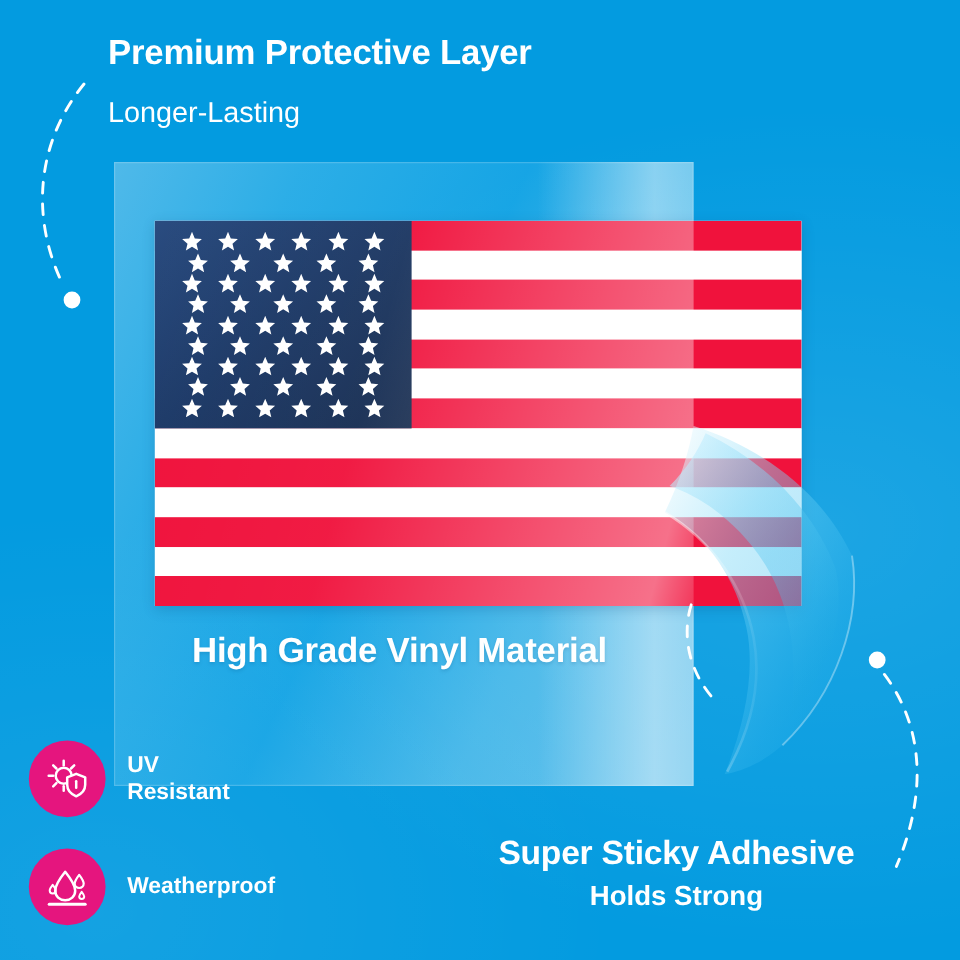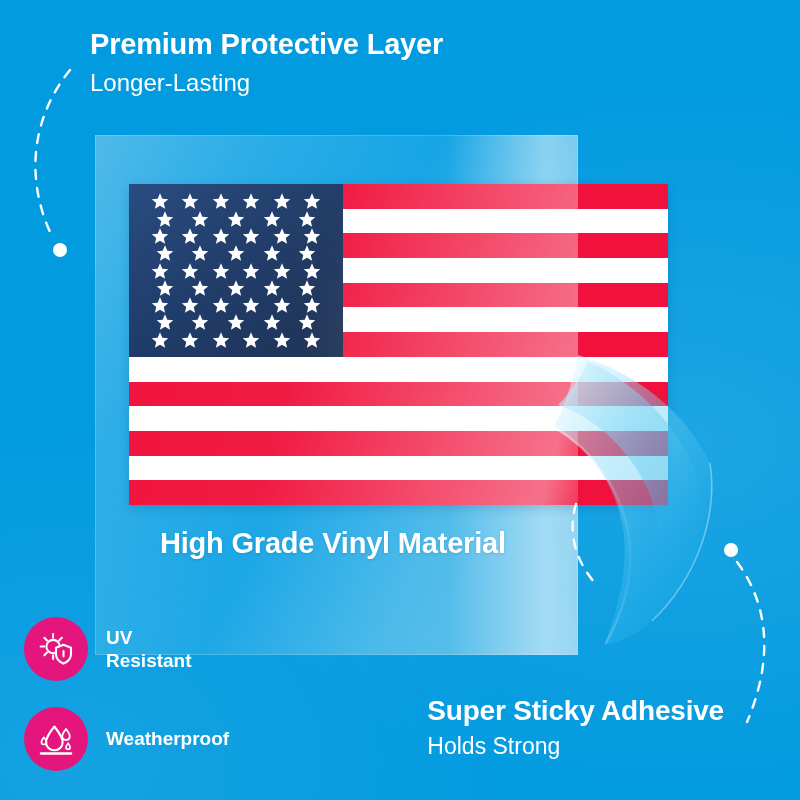--- a/index.html
+++ b/index.html
@@ -42,56 +42,56 @@
     letter-spacing: -0.2px;
     line-height: 1.12;
     margin: 0;
     white-space: nowrap;
   }
   .head-sub {
     font-size: 24px;
     font-weight: normal;
     color: #ffffff;
     line-height: 1.25;
-    margin: 8px 0 0 0;
+    margin: 20px 0 0 0;
     white-space: nowrap;
   }
 
   
   .mid-caption {
     position: absolute;
     left: 160px;
     top: 527px;
     font-size: 29px;
     font-weight: bold;
     color: #ffffff;
     letter-spacing: -0.2px;
     white-space: nowrap;
     text-shadow: 0 1px 3px rgba(0,70,120,0.18);
   }
 
   
   .br-block {
     position: absolute;
-    right: 76px;
+    right: 88px;
     top: 696px;
-    text-align: left;
+    text-align: center;
   }
   .br-title {
     font-size: 28px;
     font-weight: bold;
     color: #ffffff;
     letter-spacing: -0.2px;
     line-height: 1.1;
     margin: 0;
     white-space: nowrap;
   }
   .br-sub {
     font-size: 23px;
-    font-weight: normal;
+    font-weight: bold;
     color: #ffffff;
     line-height: 1.25;
     margin: 5px 0 0 0;
     white-space: nowrap;
   }
 
   
   .film-sheet {
     position: absolute;
     left: 95px;

